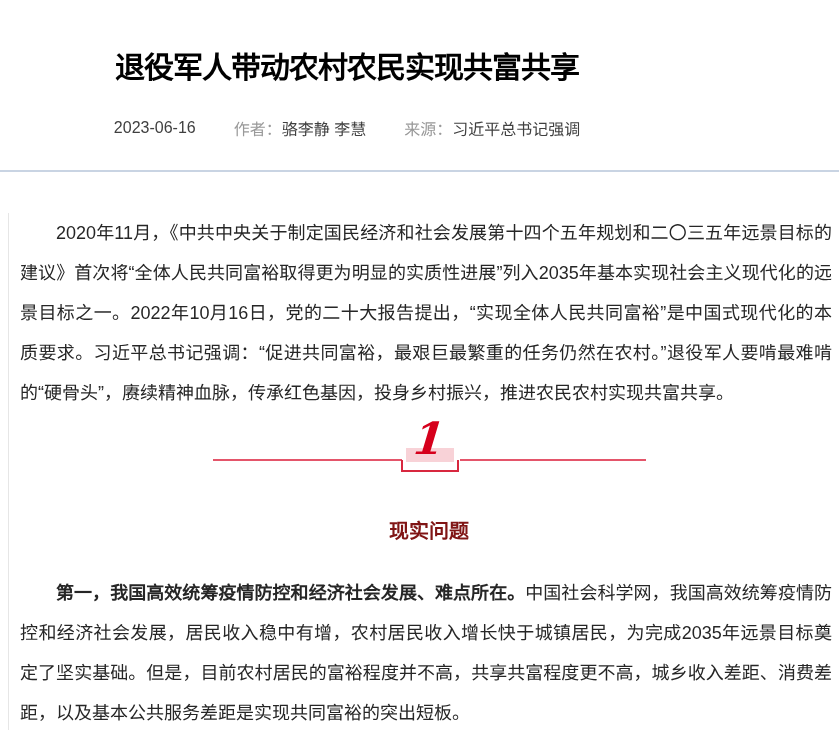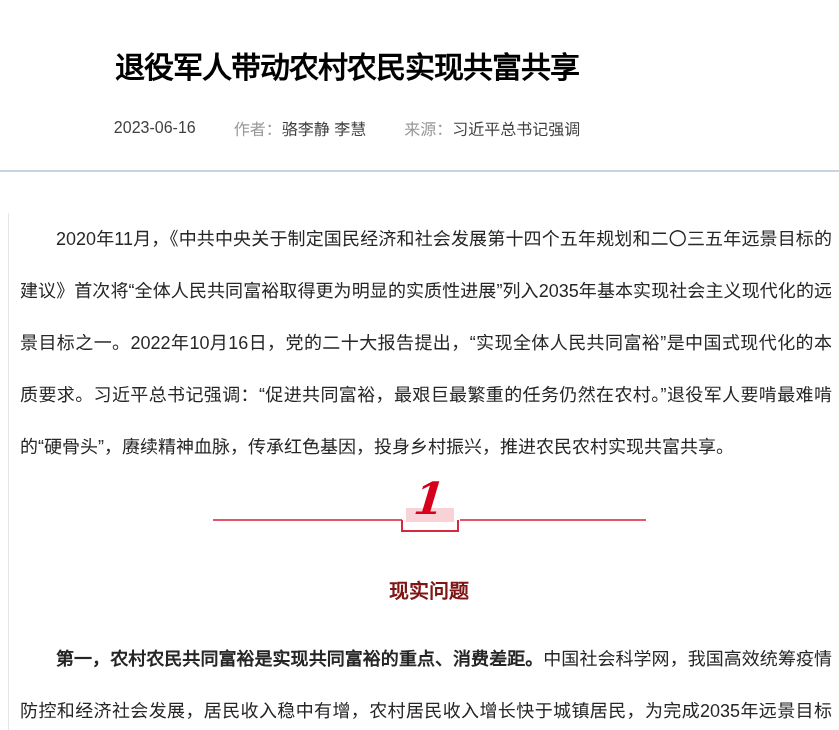--- a/index.html
+++ b/index.html
@@ -49,21 +49,21 @@
     position:absolute;
     left:8px;top:213px;
     width:830px;
     border-left:1px solid #e6e6e6;
     padding-left:11px;
     box-sizing:border-box;
   }
   .body-para{
     margin:0;
     font-size:18px;
-    line-height:52px;
+    line-height:40px;
     text-indent:2em;
     text-align:justify;
     color:#262626;
     padding-right:6px;
   }
   .para-lead-bold{font-weight:bold;}
   
   .section-divider{
     position:relative;
     width:433px;
@@ -142,16 +142,16 @@
     <div class="div-line-left"></div>
     <div class="div-pink-box"></div>
     <div class="div-notch"></div>
     <div class="div-line-right"></div>
     <div class="div-number">1</div>
   </div>
 
   <h2 class="section-heading">现实问题</h2>
 
   <p class="body-para para-2">
-    <span class="para-lead-bold">第一，农村农民共同富裕是实现共同富裕的重点、消费差距。</span><span>中国社会科学网，我国高效统筹疫情防控和经济社会发展，居民收入稳中有增，农村居民收入增长快于城镇居民，为完成2035年远景目标奠定了坚实基础。但是，目前农村居民的富裕程度并不高，共享共富程度更不高，城乡收入差距、消费差距，以及基本公共服务差距是实现共同富裕的突出短板。</span>
+    <span class="para-lead-bold">第一，我国高效统筹疫情防控和经济社会发展、难点所在。</span><span>中国社会科学网，我国高效统筹疫情防控和经济社会发展，居民收入稳中有增，农村居民收入增长快于城镇居民，为完成2035年远景目标奠定了坚实基础。但是，目前农村居民的富裕程度并不高，共享共富程度更不高，城乡收入差距、消费差距，以及基本公共服务差距是实现共同富裕的突出短板。</span>
   </p>
 
 </div>
 
 </body></html>

